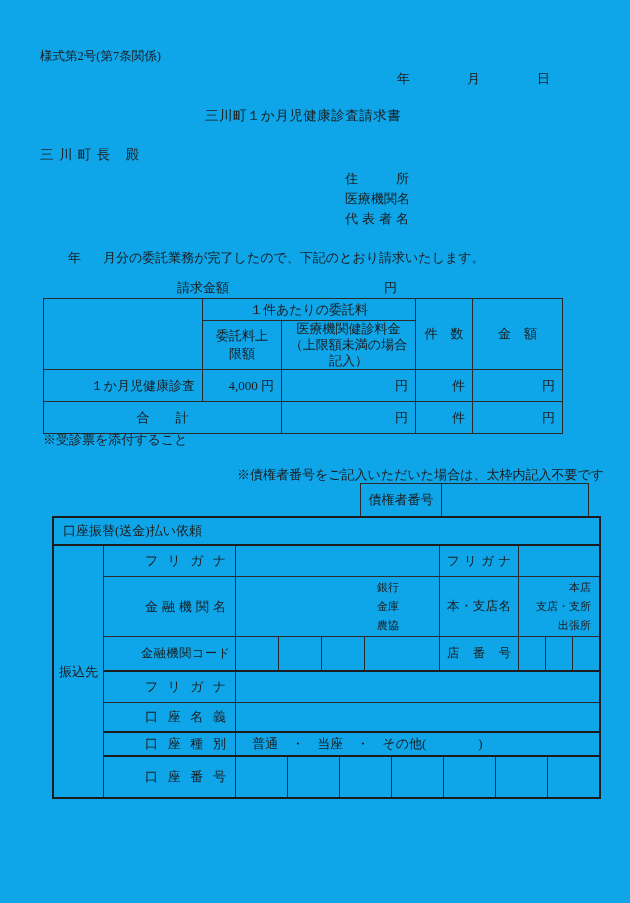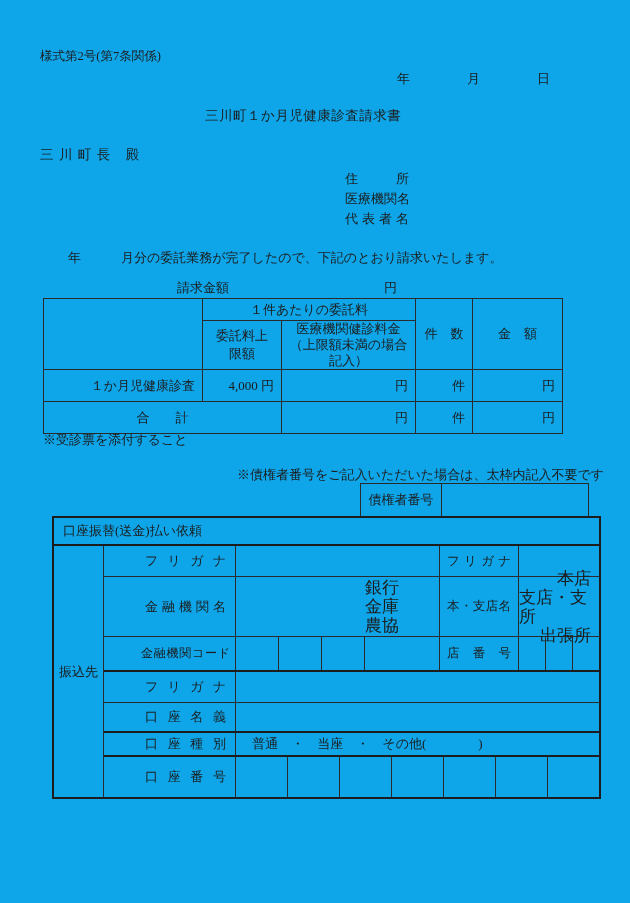--- a/index.html
+++ b/index.html
@@ -65,21 +65,21 @@
   }
   .t-label,.t-label2{align-self:stretch;display:flex;align-items:center;margin-left:32px;}
   .t-label > span,.t-label2 > span{width:100%;text-align:justify;text-align-last:justify;}
   .t-label2{
     width:79px;flex:0 0 auto;font-size:12.5px;padding:0 7px;
   }
   .t-input{flex:1;min-width:0;}
   .t-input.fixed172{flex:0 0 172px;}
   .stack3{
     display:flex;flex-direction:column;justify-content:center;align-items:flex-end;
-    padding-right:8px;font-size:17px;line-height:19px;
+    padding-right:8px;font-size:11px;line-height:19px;
   }
   .digit{flex:0 0 43px;}
   .digit7{flex:1;}
   .acct-type{
     display:flex;align-items:center;justify-content:center;font-size:13px;
     padding-right:100px;
   }
   
   .jline{width:64px;text-align:justify;text-align-last:justify;line-height:20px;font-size:13px;}
 </style>
@@ -98,21 +98,21 @@
 
   <div class="abs fs135" style="left:40px;top:146px;letter-spacing:1px;">三 川 町 長　殿</div>
 
   <div class="abs" style="left:345px;top:169px;">
     <div class="jline">住　　所</div>
     <div class="jline">医療機関名</div>
     <div class="jline">代 表 者 名</div>
   </div>
 
   <div class="abs fs13" style="left:68px;top:249px;">年</div>
-  <div class="abs fs13" style="left:121px;top:249px;">月分の委託業務が完了したので、下記のとおり請求いたします。</div>
+  <div class="abs fs13" style="left:103px;top:249px;">月分の委託業務が完了したので、下記のとおり請求いたします。</div>
 
   <div class="claim-line">
     <span>請求金額</span>
     <span>円</span>
   </div>
 
   <table class="fee">
     <colgroup>
       <col style="width:159px">
         <col style="width:79px">

